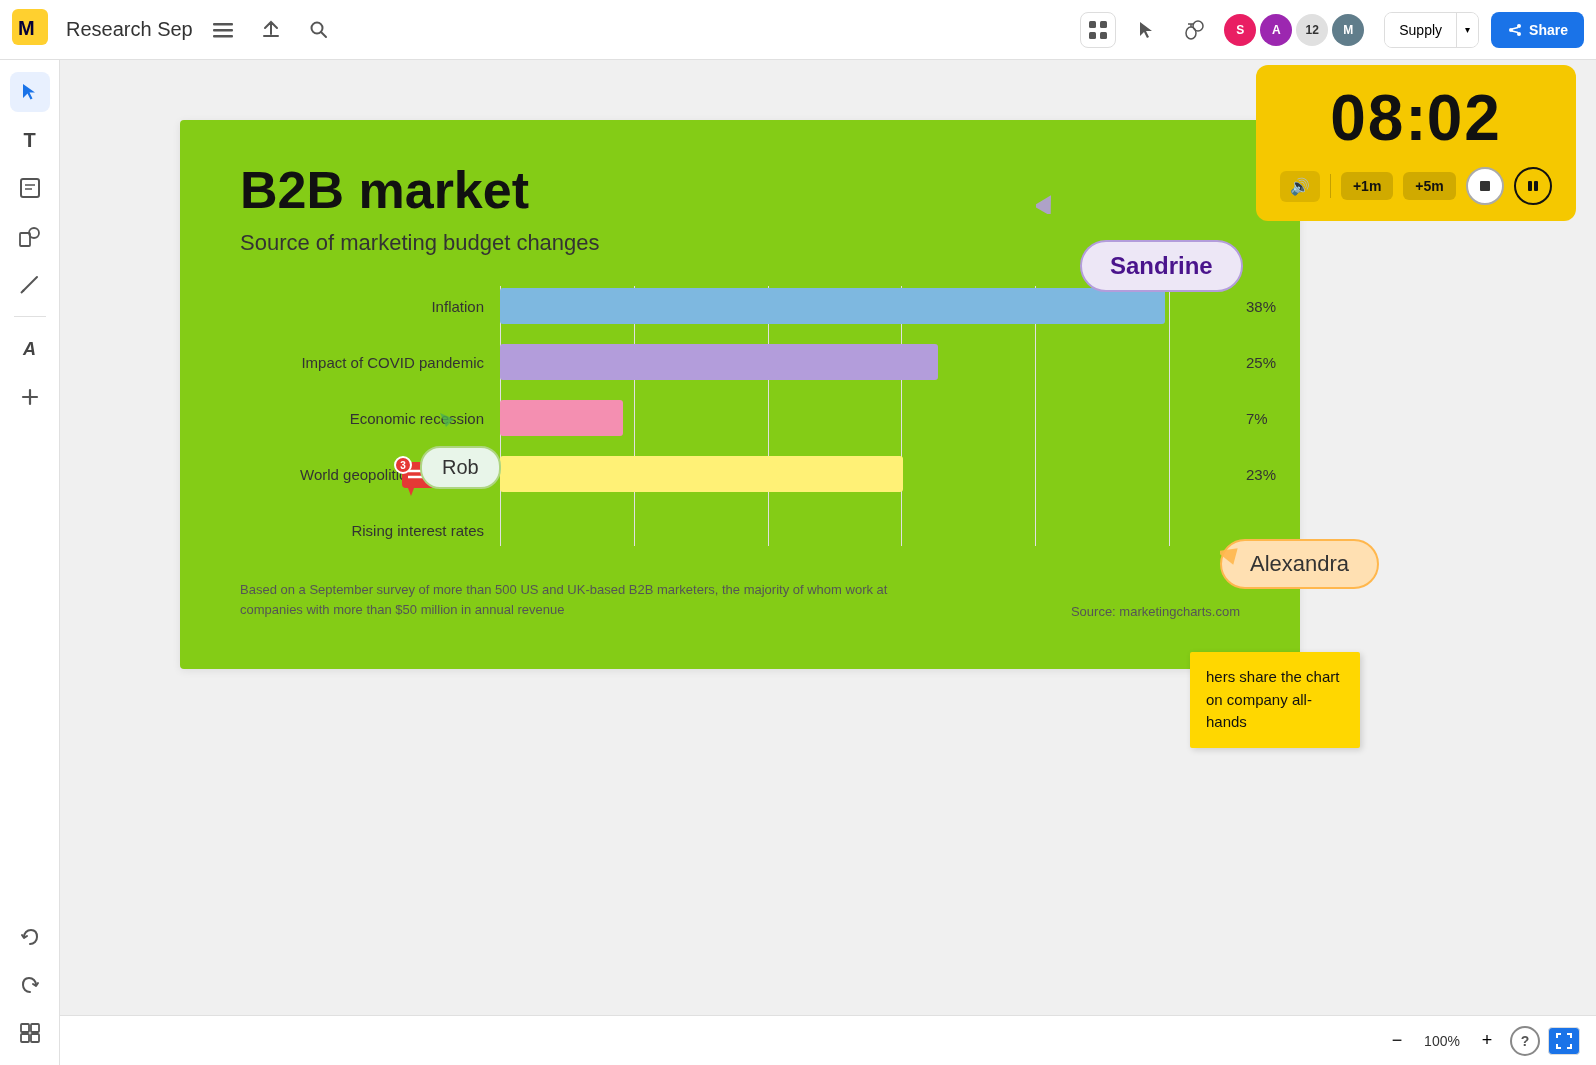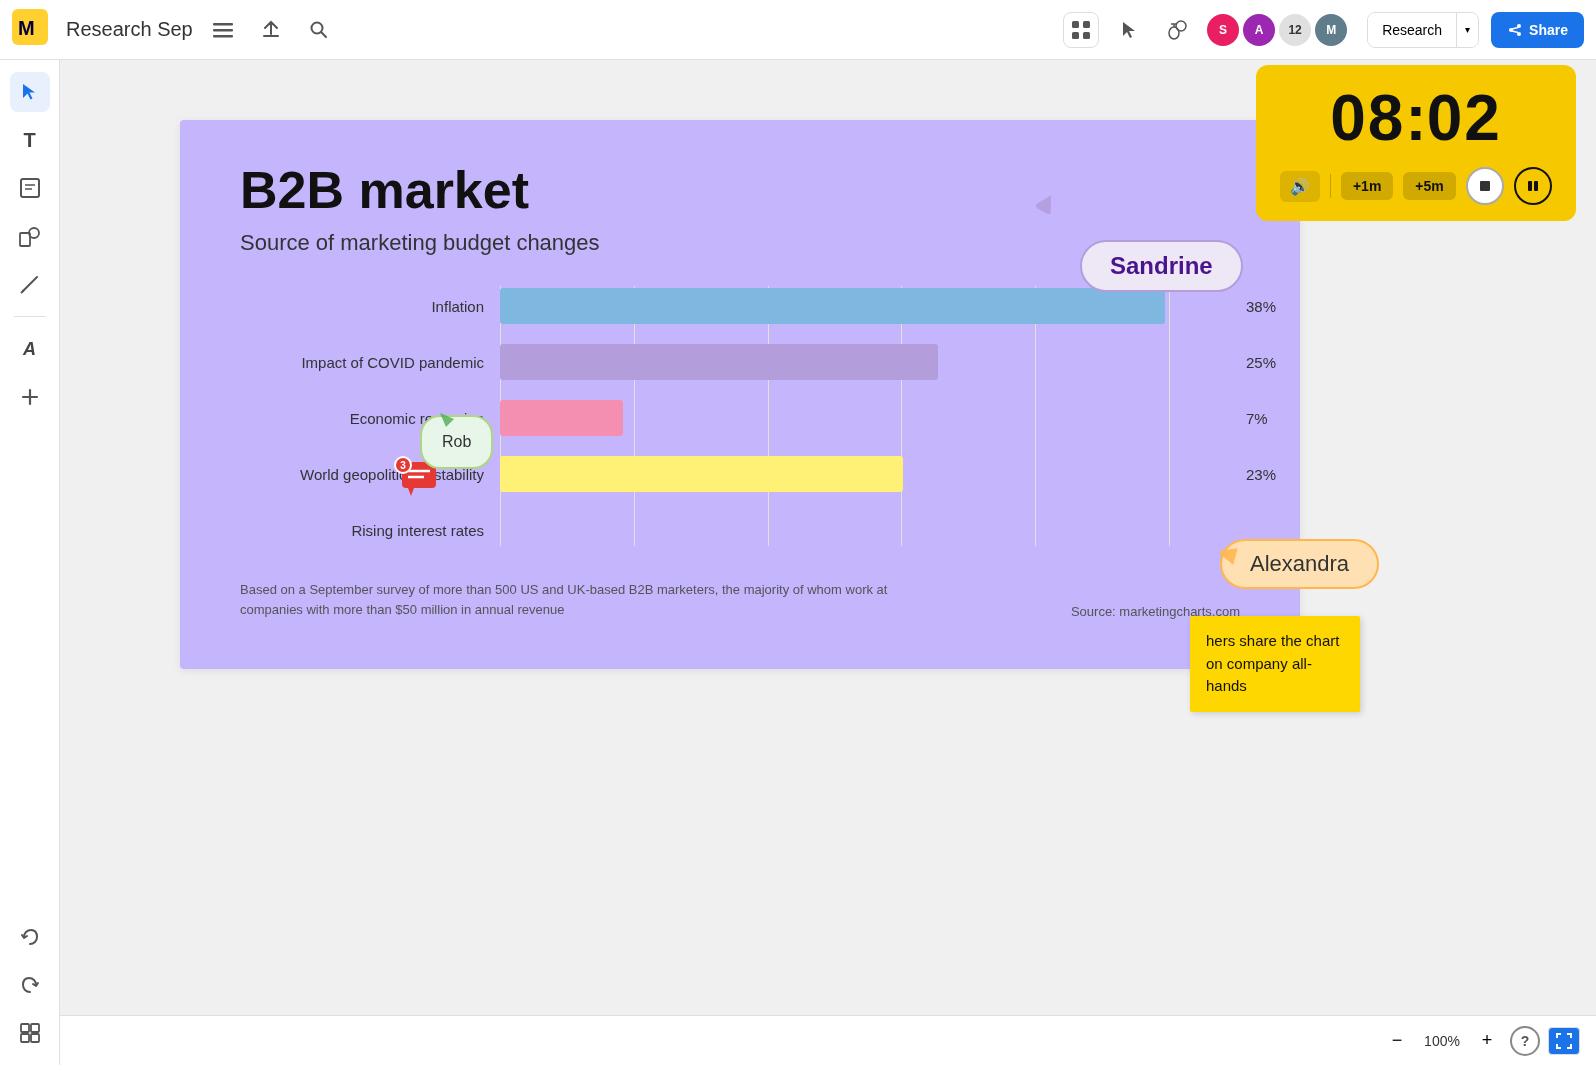--- a/index.html
+++ b/index.html
@@ -24,21 +24,21 @@
     #sidebar { position: absolute; top: 60px; left: 0; bottom: 0; width: 60px; background: #fff; border-right: 1px solid #e0e0e0; display: flex; flex-direction: column; align-items: center; padding: 12px 0; gap: 8px; z-index: 100; }
     .sidebar-tool { width: 40px; height: 40px; border: none; background: none; cursor: pointer; border-radius: 8px; display: flex; align-items: center; justify-content: center; font-size: 18px; color: #444; }
     .sidebar-tool:hover, .sidebar-tool.active { background: #e8f0fe; color: #1a73e8; }
     .sidebar-tool.active { background: #e8f0fe; }
     .sidebar-separator { width: 32px; height: 1px; background: #e0e0e0; margin: 4px 0; }
 
     
     #canvas { position: absolute; top: 60px; left: 60px; right: 0; bottom: 50px; background: #f0f0f0; overflow: hidden; }
 
     
-    #whiteboard { position: absolute; top: 60px; left: 120px; width: 1120px; background: #c4b5fd; border-radius: 4px; padding: 40px 60px 50px 60px; box-shadow: 0 2px 8px rgba(0,0,0,0.08); }
+    #whiteboard { position: absolute; top: 60px; left: 120px; width: 1120px; background: #84cc16; border-radius: 4px; padding: 40px 60px 50px 60px; box-shadow: 0 2px 8px rgba(0,0,0,0.08); }
 
     
     .chart-title { font-size: 52px; font-weight: 700; color: #111; margin-bottom: 10px; }
     .chart-subtitle { font-size: 22px; color: #333; margin-bottom: 30px; }
 
     .chart-container { position: relative; width: 100%; }
     .chart-bar-row { display: flex; align-items: center; margin-bottom: 16px; min-height: 40px; }
     .chart-label { width: 260px; text-align: right; padding-right: 16px; font-size: 15px; color: #333; flex-shrink: 0; }
     .chart-bar-area { flex: 1; position: relative; }
     .chart-bar { height: 36px; border-radius: 3px; position: relative; }
@@ -62,21 +62,21 @@
     .timer-pause-btn { width: 38px; height: 38px; border-radius: 50%; background: #f5c800; border: 2px solid #111; display: flex; align-items: center; justify-content: center; cursor: pointer; font-size: 14px; }
 
     
     #bottombar { position: absolute; bottom: 0; left: 60px; right: 0; height: 50px; background: #fff; border-top: 1px solid #e0e0e0; display: flex; align-items: center; justify-content: flex-end; padding: 0 16px; gap: 8px; z-index: 100; }
     .zoom-btn { width: 30px; height: 30px; border: none; background: none; cursor: pointer; font-size: 18px; display: flex; align-items: center; justify-content: center; border-radius: 4px; }
     .zoom-level { font-size: 14px; font-weight: 500; color: #333; min-width: 44px; text-align: center; }
     .help-btn { width: 30px; height: 30px; border-radius: 50%; border: 2px solid #888; background: none; cursor: pointer; font-size: 14px; font-weight: 600; display: flex; align-items: center; justify-content: center; color: #555; }
     .expand-btn { width: 32px; height: 28px; border: 1px solid #ddd; background: #1a73e8; border-radius: 4px; cursor: pointer; display: flex; align-items: center; justify-content: center; }
 
     
-    .rob-bubble { position: absolute; background: #e8f5e9; border: 2px solid #aed581; border-radius: 20px; padding: 16px 20px; font-size: 16px; font-weight: 500; color: #333; }
+    .rob-bubble { position: absolute; background: #e8f5e9; border: 2px solid #aed581; border-radius: 20px; padding: 8px 20px; font-size: 20px; font-weight: 500; color: #333; margin-top: 31px; }
 
     
     .sandrine-bubble { position: absolute; background: #ede7f6; border: 2px solid #b39ddb; border-radius: 30px; padding: 10px 28px; font-size: 24px; font-weight: 700; color: #4a148c; margin-top: 40px; }
 
     
     .alexandra-bubble { position: absolute; background: #ffe0b2; border: 2px solid #ffb74d; border-radius: 30px; padding: 10px 28px; font-size: 22px; font-weight: 500; color: #333; }
   </style>
 </head>
 <body>
 
@@ -128,21 +128,21 @@
         <circle cx="15" cy="7" r="5" stroke="#555" stroke-width="1.5" fill="none"></circle>
       </svg>
   </button>
   <div class="avatar-group">
     <div class="avatar" style="background: #e91e63;">S</div>
     <div class="avatar" style="background: #9c27b0;">A</div>
     <div class="avatar-count">12</div>
     <div class="avatar" style="background: #607d8b;">M</div>
   </div>
   <div id="present-btn">
-    <span id="present-label">Research</span>
+    <span id="present-label">Supply</span>
     <span id="present-caret">▾</span>
   </div>
   <button id="share-btn">
     <svg width="16" height="16" viewBox="0 0 16 16">
         <circle cx="12" cy="4" r="2" fill="white"></circle>
         <circle cx="4" cy="8" r="2" fill="white"></circle>
         <circle cx="12" cy="12" r="2" fill="white"></circle>
         <line x1="11" y1="5.5" x2="5" y2="7" stroke="white" stroke-width="1.5"></line>
         <line x1="5" y1="9" x2="11" y2="10.5" stroke="white" stroke-width="1.5"></line>
       </svg>
@@ -291,21 +291,21 @@
           </div>
         </div>
     </div>
 
     <div style="position:relative; margin-top: 20px;">
       <div class="chart-footnote">Based on a September survey of more than 500 US and UK-based B2B marketers, the majority
 of whom work at companies with more than $50 million in annual revenue</div>
       <div class="chart-source">Source: marketingcharts.com</div>
     </div>
 
-    <div class="sticky-yellow" style="right: -60px; top: 496px; width: 170px;">
+    <div class="sticky-yellow" style="right: -60px; top: 532px; width: 170px;">
       <span>hers share the chart on company all-hands</span>
     </div>
 
     <div style="position:absolute; bottom: 130px; right: 80px; z-index:20;">
       <div class="alexandra-bubble">Alexandra</div>
       <svg width="22" height="22" viewBox="0 0 22 22" style="position:absolute; top:6px; right:-22px;">
         <polygon points="0,0 20,8 8,20" fill="#ffb74d" opacity="0.9" transform="rotate(-30 10 10)"></polygon>
       </svg>
     </div>
 

